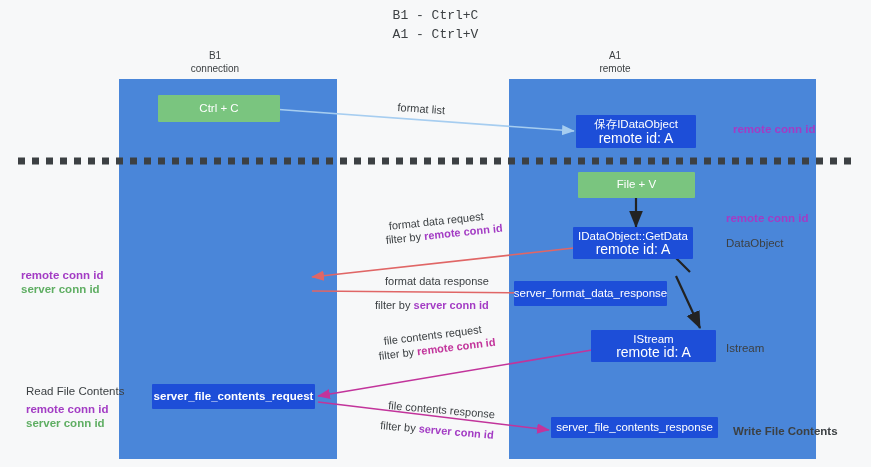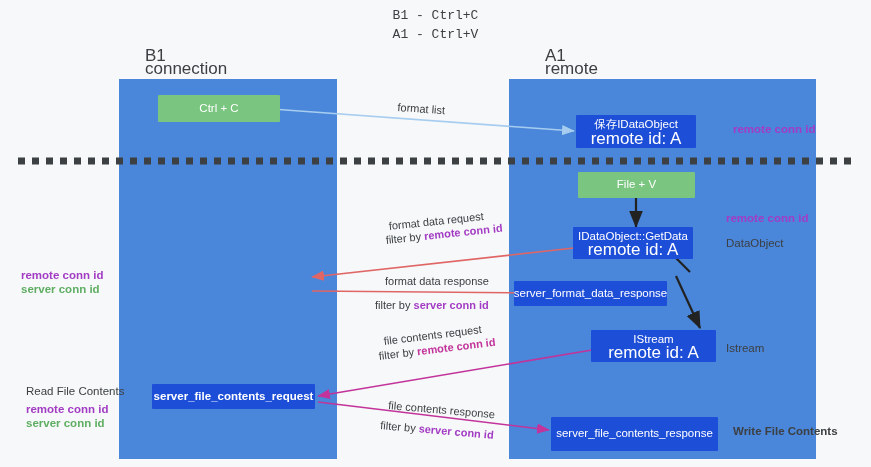--- a/index.html
+++ b/index.html
@@ -12,37 +12,37 @@
     color:#3c4043;
   }
   #stage{position:absolute;left:0;top:0;width:871px;height:467px;}
 
   .title{
     position:absolute;left:0;top:6px;width:871px;
     text-align:center;font-size:13px;line-height:19px;color:#3c4043;font-family:Liberation Mono, monospace;
   }
 
   .col-head{
-    position:absolute;text-align:left;font-size:17px;line-height:13px;color:#3c4043;
+    position:absolute;text-align:center;font-size:10px;line-height:13px;color:#3c4043;
   }
 
   .lane{
     position:absolute;background:#4a86d9;
   }
 
   .node{
     position:absolute;
     box-sizing:border-box;
     display:flex;flex-direction:column;align-items:center;justify-content:center;
     color:#ffffff;font-size:11.5px;line-height:13.5px;text-align:center;
     border-radius:1px;
   }
   .node.green{background:#7ac57f;}
   .node.orange{background:#1d4ed8;}
-  .node .l2{font-size:17px;}
+  .node .l2{font-size:14px;}
 
   .side-label{
     position:absolute;font-size:11.5px;line-height:14px;
   }
   .side-label.plain{color:#3c4043;}
   .side-label.purple{color:#a33cc4;font-weight:bold;}
   .side-label.green{color:#5fae63;font-weight:bold;}
 
   .edge-label{
     position:absolute;font-size:11px;line-height:14px;color:#3c4043;
@@ -135,21 +135,21 @@
 
   <div class="node orange" style="left:591px;top:330px;width:125px;height:32px;">
     <div>IStream</div>
     <div class="l2">remote id: A</div>
   </div>
 
   <div class="node orange" style="left:152px;top:384px;width:163px;height:25px;font-weight:bold;">
     <div>server_file_contents_request</div>
   </div>
 
-  <div class="node orange" style="left:551px;top:417px;width:167px;height:34px;">
+  <div class="node orange" style="left:551px;top:417px;width:167px;height:21px;">
     <div>server_file_contents_response</div>
   </div>
 
   <div class="edge-label" style="left:398px;top:100px;transform:rotate(4deg);">format list</div>
 
   <div class="edge-label" style="left:388px;top:219px;transform:rotate(-6deg);">format data request</div>
   <div class="edge-label" style="left:385px;top:233px;transform:rotate(-6deg);">
     <span>filter by </span><span class="hl-purple">remote conn id</span>
   </div>
 

